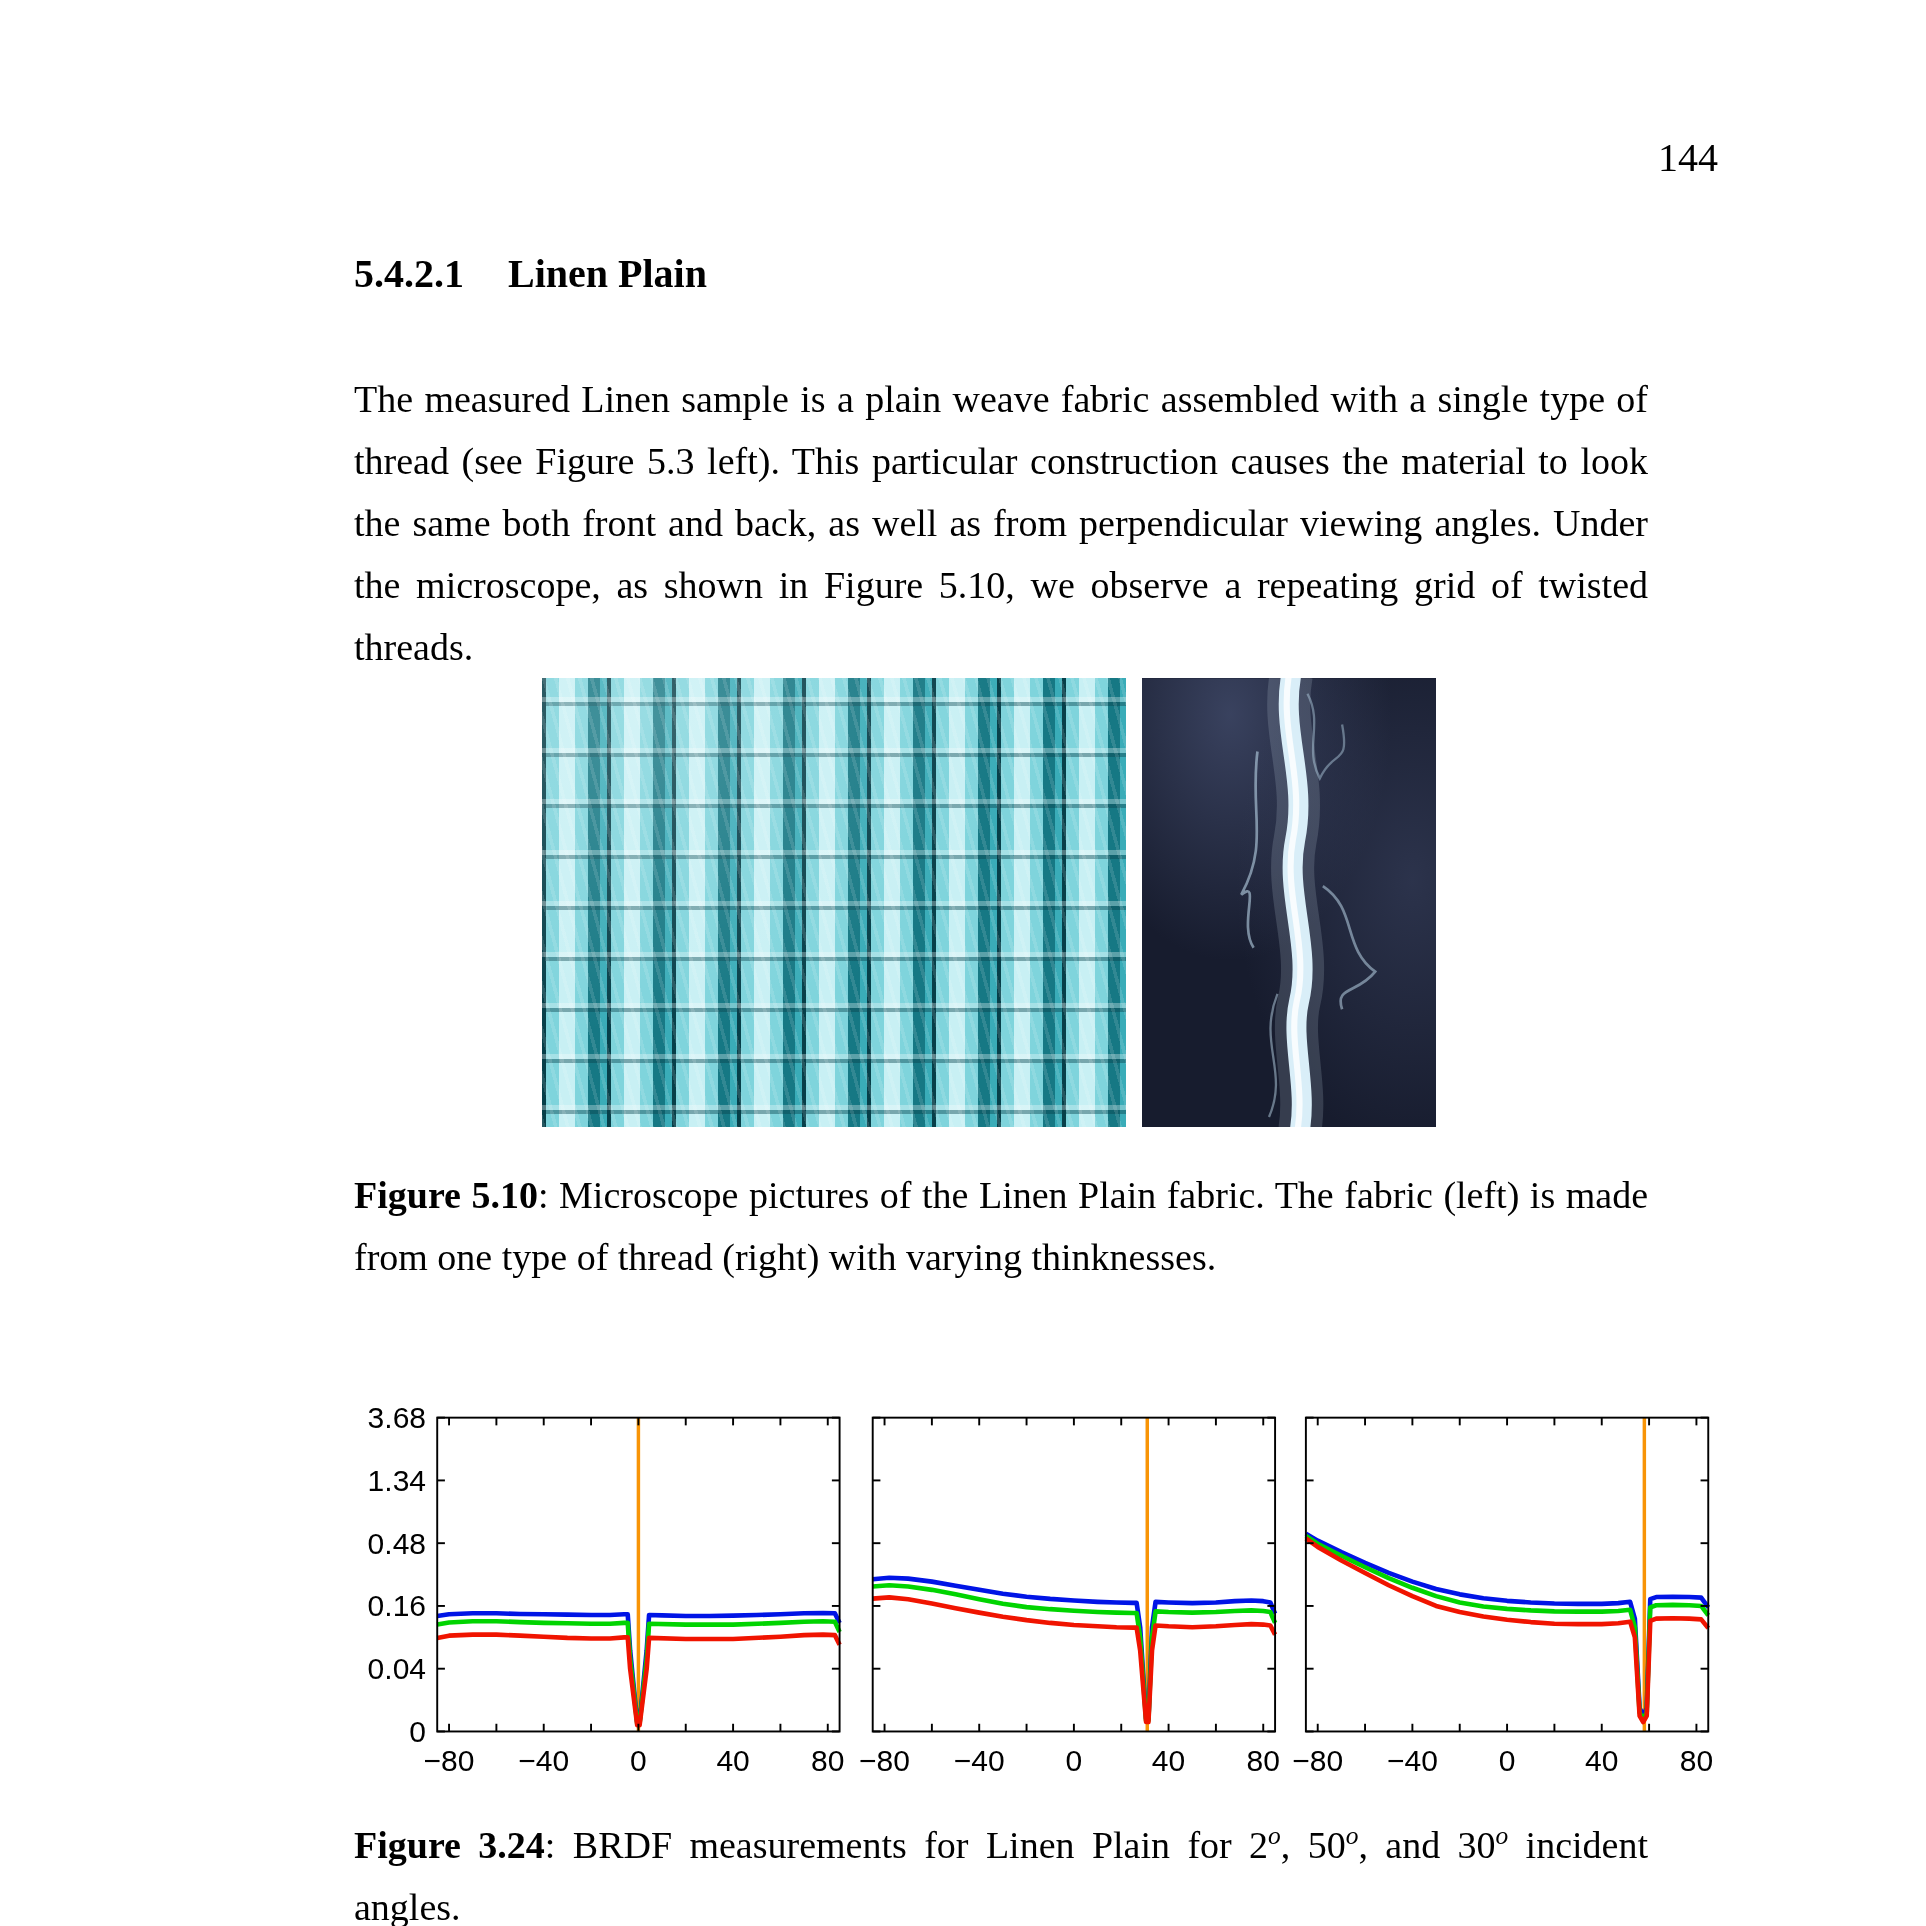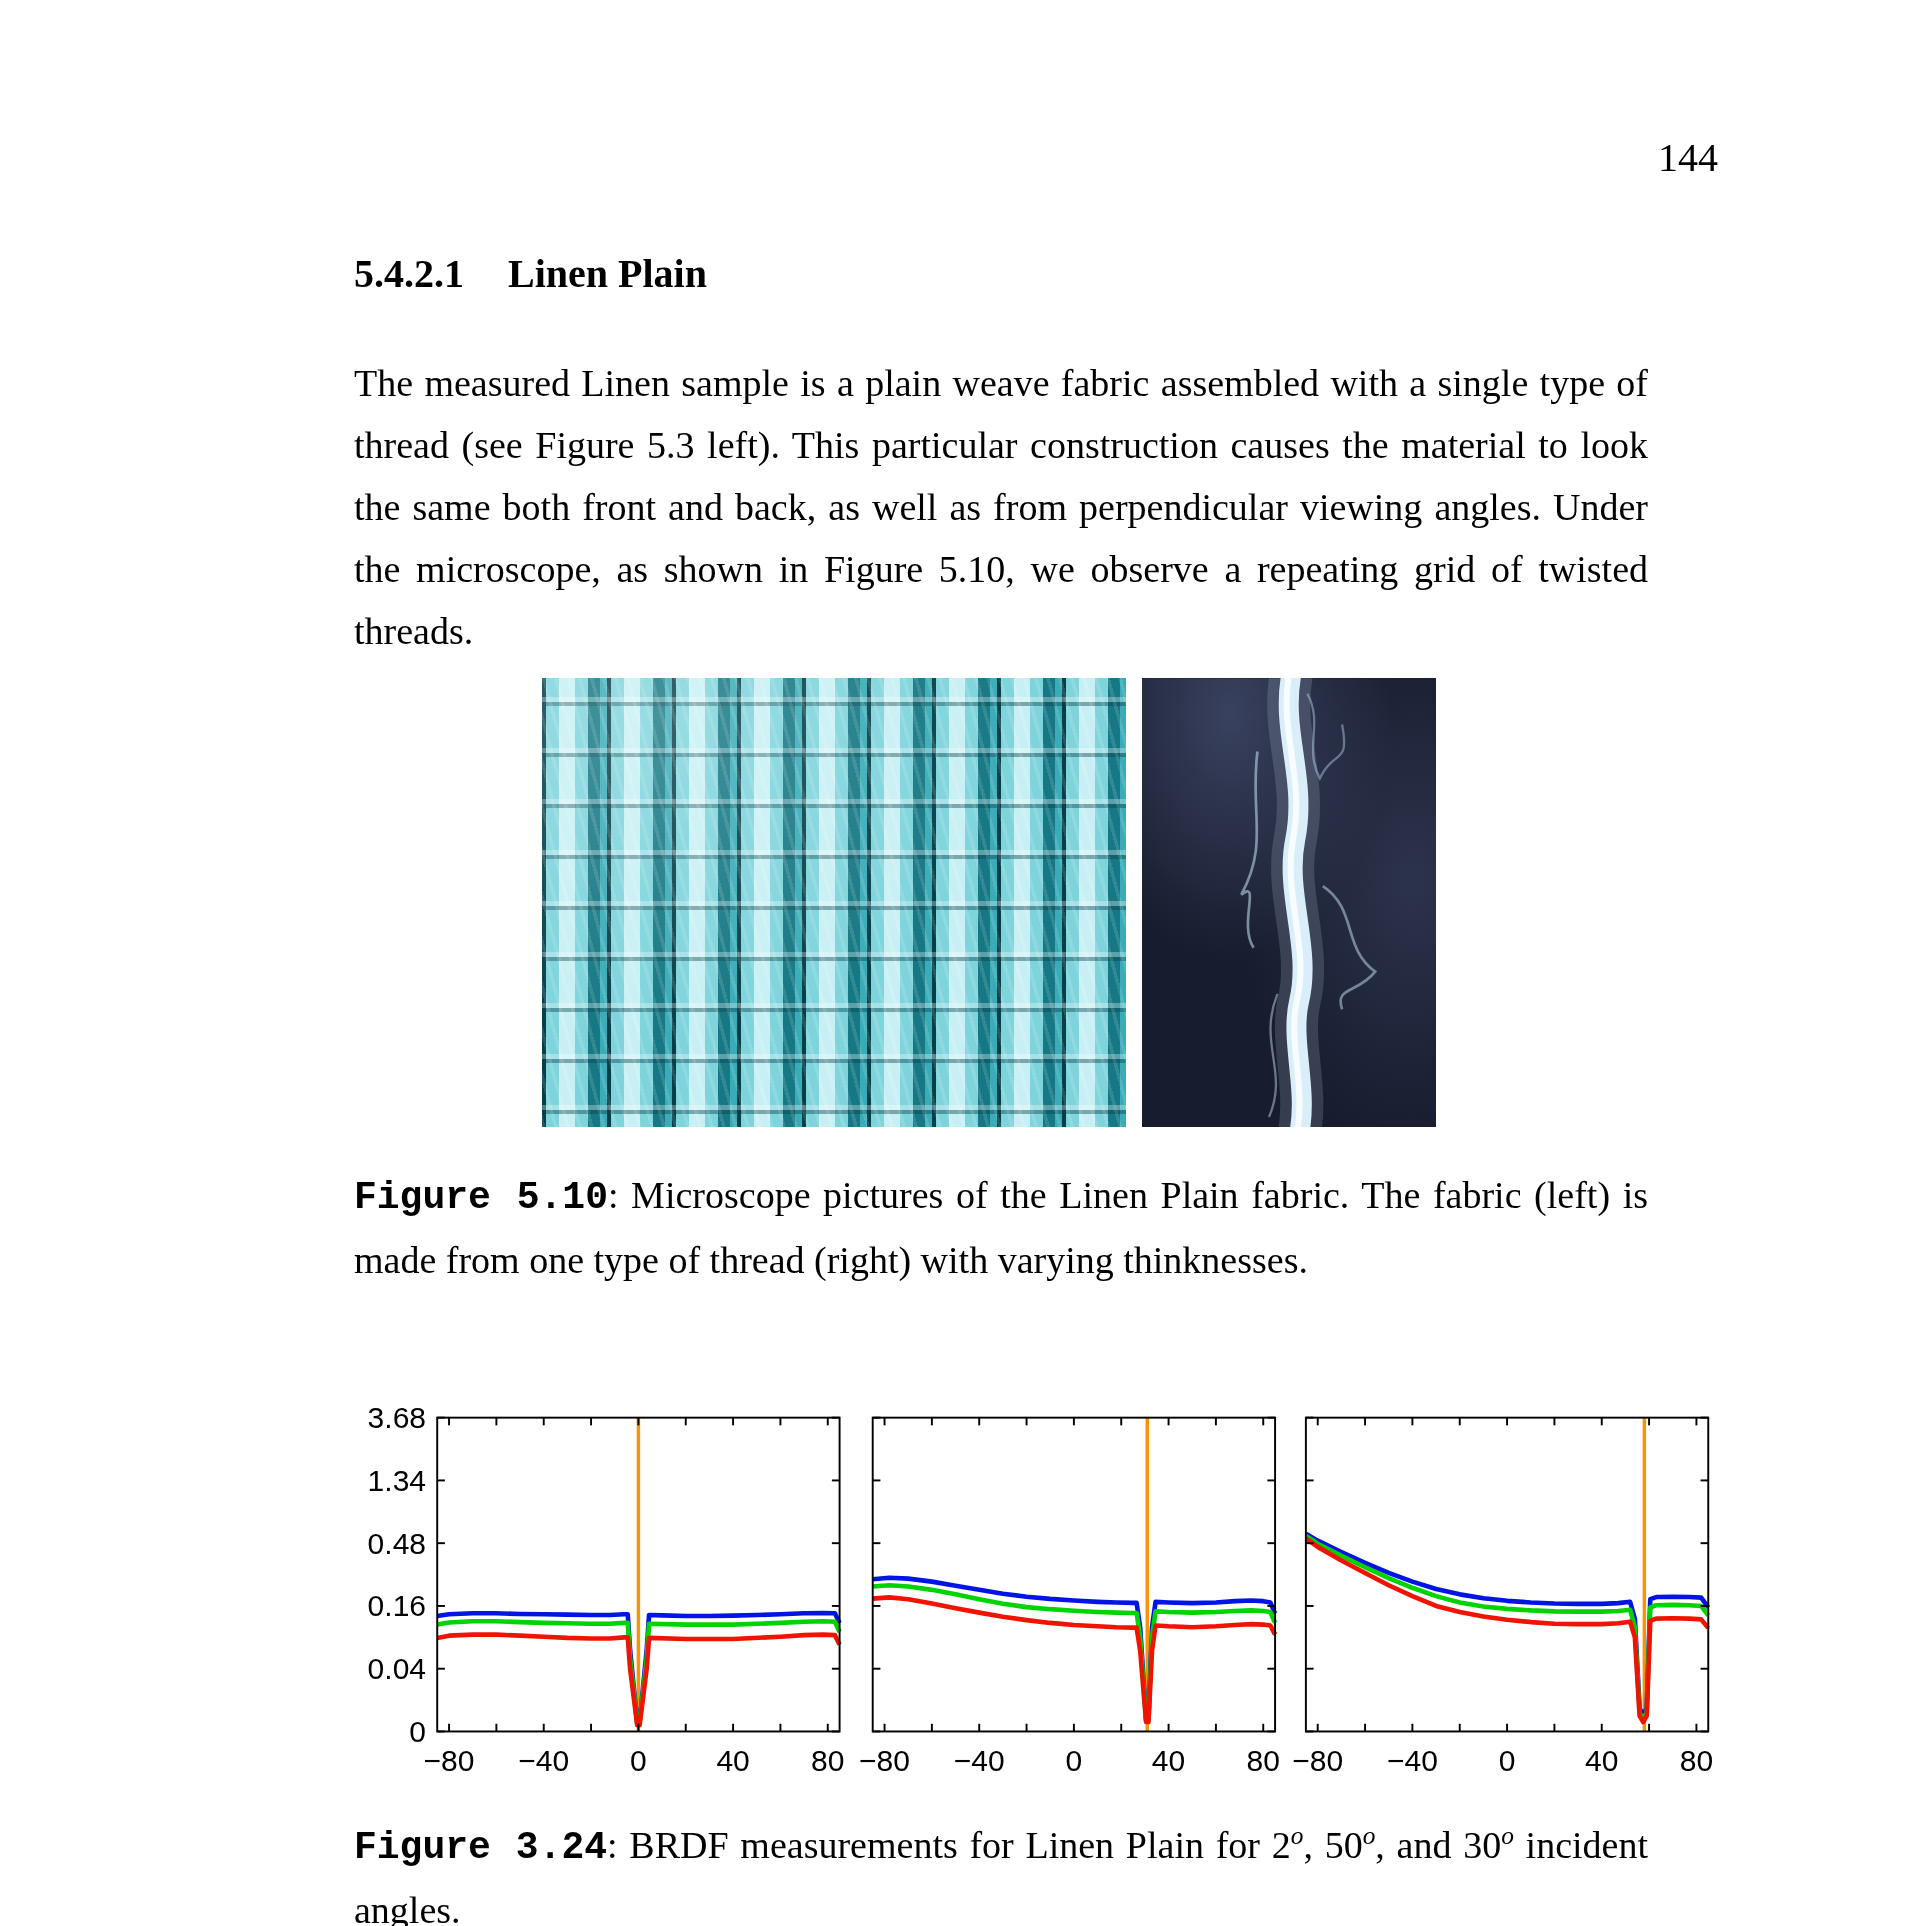--- a/index.html
+++ b/index.html
@@ -6,36 +6,36 @@
   body{
     width:1965px;height:2542px;background:#ffffff;color:#000;
     font-family:"Liberation Serif", serif;
   }
   .page{position:relative;width:1965px;height:2542px;background:#fff;overflow:hidden;}
   .abs{position:absolute;}
   .pageno{right:247px;top:134px;font-size:40px;}
   .heading{left:354px;top:250px;font-size:40px;font-weight:bold;white-space:nowrap;}
   .hnum{margin-right:44px;}
   .bodytext{font-size:38px;line-height:62px;text-align:justify;}
-  .para1{left:354px;top:352px;width:1294px;}
+  .para1{left:354px;top:368px;width:1294px;}
   .figrow{left:542px;top:678px;width:892px;height:449px;white-space:nowrap;}
   .img-fabric{
     display:inline-block;vertical-align:top;width:584px;height:449px;
     background-color:var(--fabric_base);
     background-image:
       radial-gradient(ellipse at 18% 8%, rgba(255,255,255,0.20), transparent 55%),
       repeating-linear-gradient(75deg, rgba(255,255,255,0.12) 0 3.5px, transparent 3.5px 11.6px),
       repeating-linear-gradient(0deg, rgba(8,64,74,0) 0 13px, rgba(8,64,74,0.42) 13px 17px, rgba(255,255,255,0.30) 17px 22.3px, rgba(8,64,74,0) 22.3px 51px),
       repeating-linear-gradient(90deg, var(--fabric_gap) 0 3.9px, var(--fabric_mid) 3.9px 17px, var(--fabric_light) 17px 33px, var(--fabric_mid) 33px 46px, var(--fabric_dark) 46px 58px, var(--fabric_base) 58px 65px);
   }
   .img-thread{display:inline-block;vertical-align:top;width:294px;height:449px;margin-left:14px;background:var(--thread_bg);}
   .caption510{left:354px;top:1164px;width:1294px;}
   .brdf{left:347px;top:1383px;width:1371px;height:412px;}
   .caption511{left:354px;top:1814px;width:1294px;}
-  .caption-label{font-weight:bold;font-family:Liberation Mono, monospace;}
+  .caption-label{font-weight:bold;}
   sup.deg{font-size:25.4px;font-style:italic;line-height:0;vertical-align:super;}
   svg text{font-family:"Liberation Sans", sans-serif;font-size:78px;fill:#000;}
 </style>
 </head>
 <body>
 
 <div class="page">
 
   <div class="abs pageno">144</div>
 

